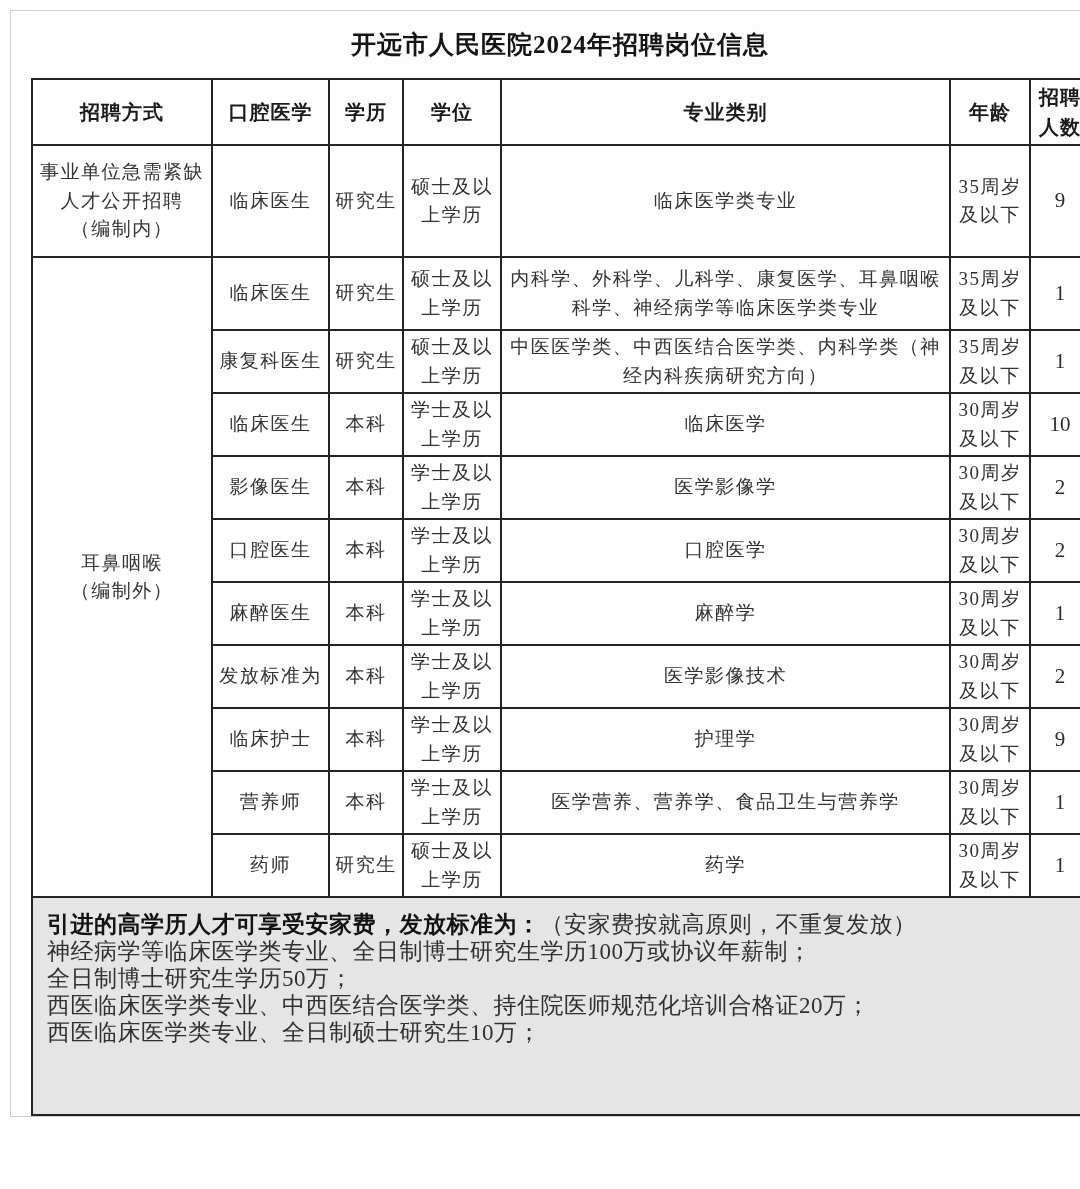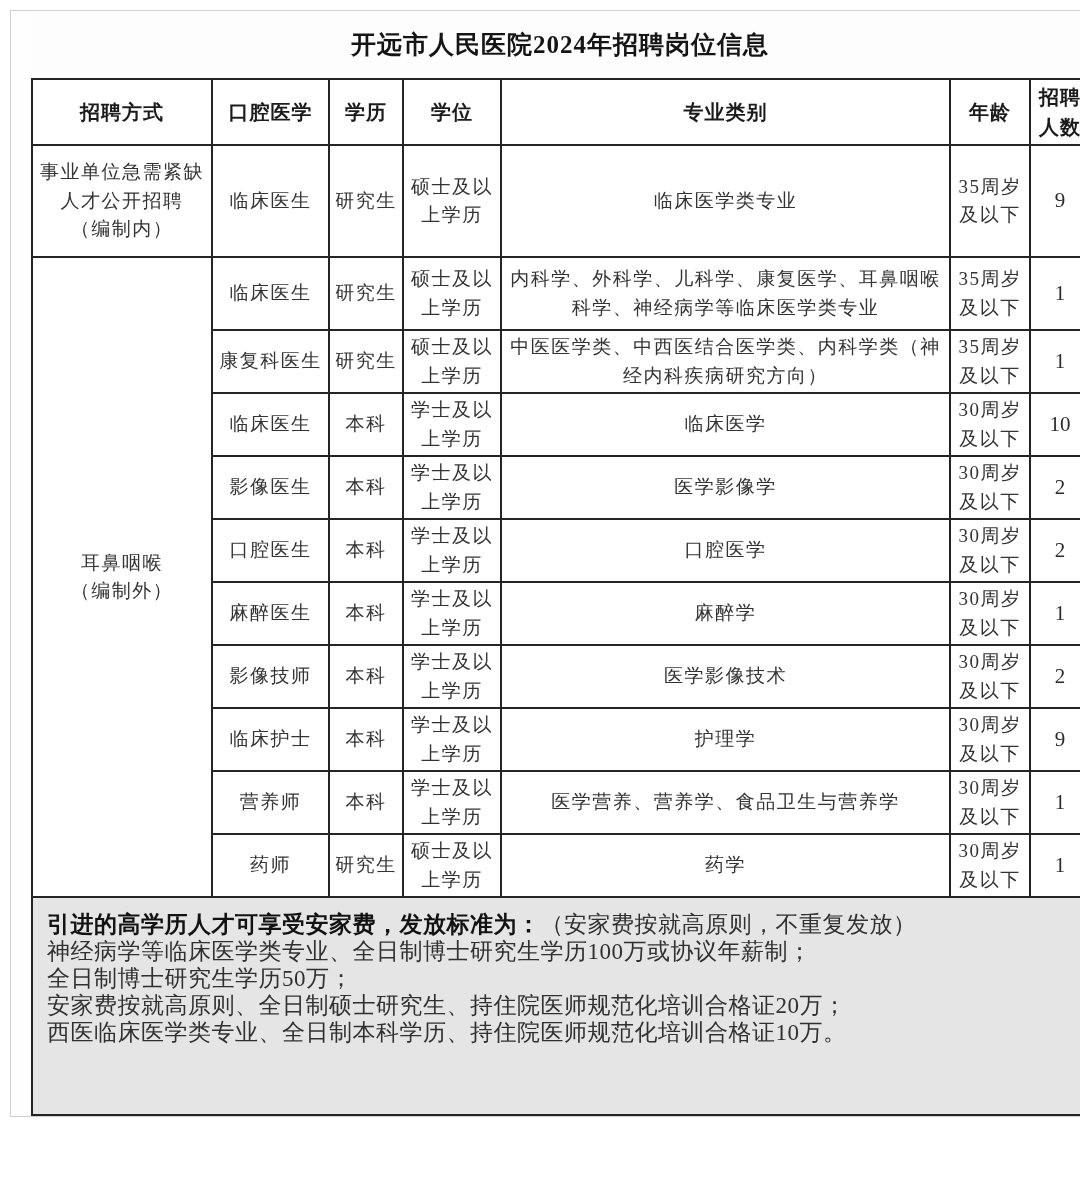--- a/index.html
+++ b/index.html
@@ -163,21 +163,21 @@
       <td>本科</td>
       <td class="pre">学士及以
 上学历</td>
       <td class="pre">麻醉学</td>
       <td class="pre">30周岁
 及以下</td>
       <td class="num">1</td>
     </tr>
 
     <tr class="r">
-      <td>影像技师</td>
+      <td>发放标准为</td>
       <td>本科</td>
       <td class="pre">学士及以
 上学历</td>
       <td class="pre">医学影像技术</td>
       <td class="pre">30周岁
 及以下</td>
       <td class="num">2</td>
     </tr>
 
     <tr class="r">
@@ -212,17 +212,17 @@
 及以下</td>
       <td class="num">1</td>
     </tr>
   </tbody>
     </table>
 
   <div class="footer-box">
     <p class="footer-line"><span class="lead-bold">引进的高学历人才可享受安家费，发放标准为：</span><span>（安家费按就高原则，不重复发放）</span></p>
     <p class="footer-line">神经病学等临床医学类专业、全日制博士研究生学历100万或协议年薪制；</p>
     <p class="footer-line">全日制博士研究生学历50万；</p>
-    <p class="footer-line">安家费按就高原则、全日制硕士研究生、持住院医师规范化培训合格证20万；</p>
-    <p class="footer-line">西医临床医学类专业、全日制本科学历、持住院医师规范化培训合格证10万。</p>
+    <p class="footer-line">西医临床医学类专业、中西医结合医学类、持住院医师规范化培训合格证20万；</p>
+    <p class="footer-line">西医临床医学类专业、全日制硕士研究生10万；</p>
   </div>
 
 </div>
 
 </body></html>

